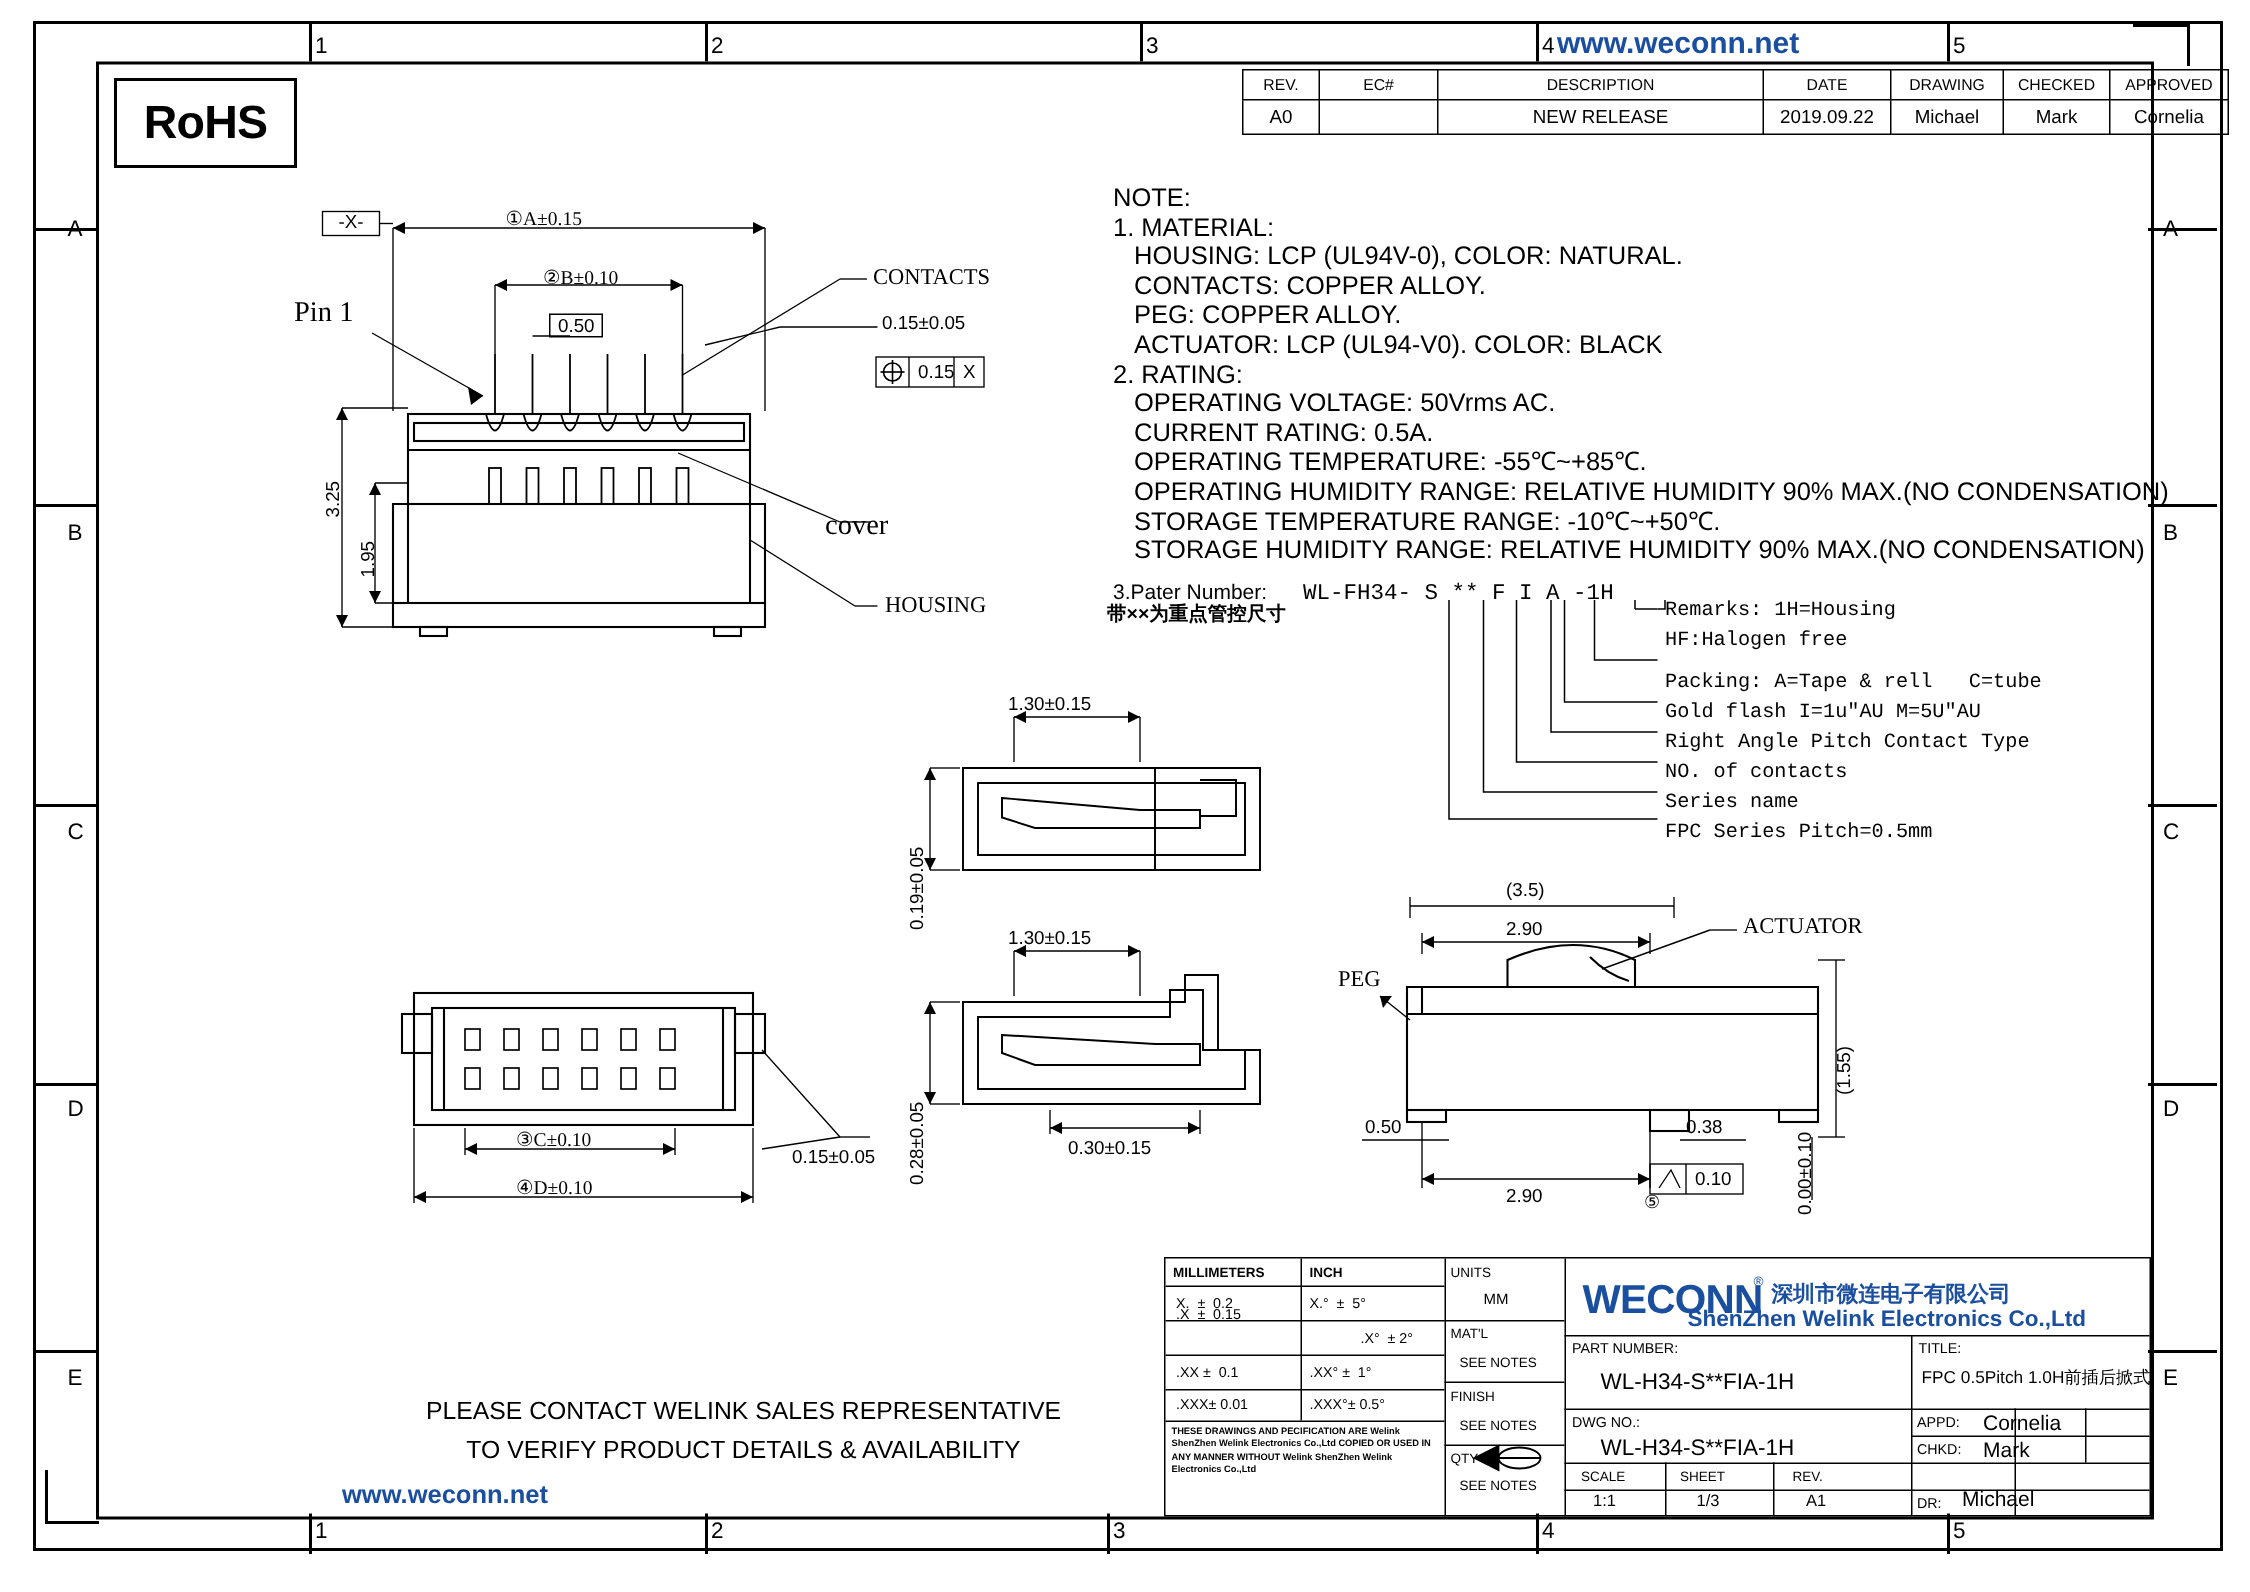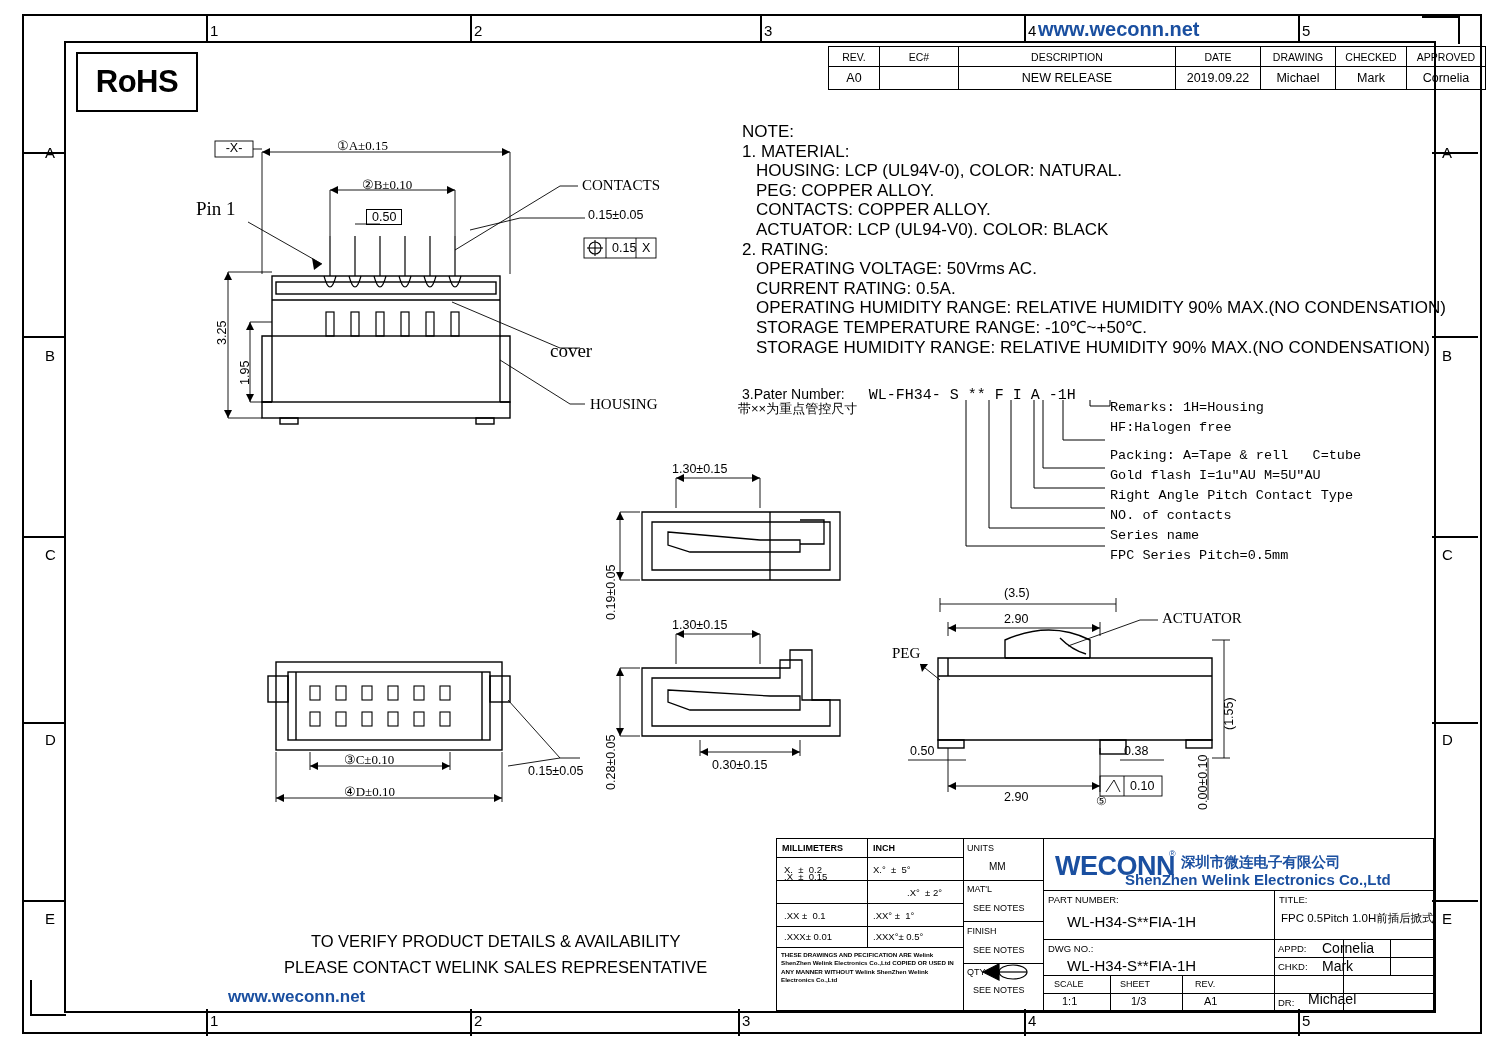--- a/index.html
+++ b/index.html
@@ -115,21 +115,21 @@
   .partnum-line {
     position: absolute;
     left: 742px; top: 386px;
     font-size: 15px;
     font-family: "Liberation Mono", monospace;
   }
   .cn-note {
     position: absolute;
     left: 738px; top: 400px;
     font-size: 13px;
-    font-weight: normal;
+    font-weight: bold;
   }
   .leader-list {
     position: absolute;
     left: 1110px; top: 398px;
     font-size: 13.5px;
     line-height: 20px;
     font-family: "Liberation Mono", monospace;
   }
   .leader-list div { white-space: pre; }
 
@@ -244,26 +244,27 @@
       <td>Mark</td>
       <td>Cornelia</td>
     </tr>
   </tbody>
     </table>
 
   <div class="notes">
     <div>NOTE:</div>
     <div>1. MATERIAL:</div>
     <div class="ind1">HOUSING: LCP (UL94V-0), COLOR: NATURAL.</div>
+    <div class="ind1">CONTACTS: COPPER ALLOY.</div>
     <div class="ind1">PEG: COPPER ALLOY.</div>
-    <div class="ind1">CONTACTS: COPPER ALLOY.</div>
     <div class="ind1">ACTUATOR: LCP  (UL94-V0). COLOR: BLACK</div>
     <div>2. RATING:</div>
     <div class="ind1">OPERATING VOLTAGE: 50Vrms AC.</div>
     <div class="ind1">CURRENT RATING: 0.5A.</div>
+    <div class="ind1">OPERATING TEMPERATURE:  -55℃~+85℃.</div>
     <div class="ind1">OPERATING HUMIDITY RANGE: RELATIVE HUMIDITY 90% MAX.(NO CONDENSATION)</div>
     <div class="ind1">STORAGE TEMPERATURE RANGE:  -10℃~+50℃.</div>
     <div class="ind1">STORAGE HUMIDITY RANGE: RELATIVE HUMIDITY 90% MAX.(NO CONDENSATION)</div>
   </div>
 
   <div class="partnum-line">
     <span style="font-family:'Liberation Sans',sans-serif;font-size:14px;">3.Pater Number:</span><span style="display:inline-block;width:24px;"></span><span>WL-FH34- S   **   F I   A -1H</span>
   </div>
   <div class="cn-note">带××为重点管控尺寸</div>
 
@@ -562,22 +563,22 @@
   <div class="txt dimtxt" style="left:1222px; top:730px; transform:rotate(-90deg); transform-origin:left top;">(1.55)</div>
   <div class="txt dimtxt" style="left:910px; top:744px;">0.50</div>
   <div class="txt dimtxt" style="left:1124px; top:744px;">0.38</div>
   <div class="txt dimtxt" style="left:1130px; top:779px;">0.10</div>
   <div class="txt dimtxt" style="left:1196px; top:810px; transform:rotate(-90deg); transform-origin:left top;">0.00±0.10</div>
   <div class="txt" style="left:1096px; top:794px; font-size:12px;">⑤</div>
   <div class="txt serif" style="left:892px; top:645px; font-size:15px;">PEG</div>
   <div class="txt serif" style="left:1162px; top:610px; font-size:15px;">ACTUATOR</div>
 
   <div class="footer-note">
+    <div>PLEASE CONTACT WELINK SALES REPRESENTATIVE</div>
     <div>TO VERIFY PRODUCT DETAILS &amp; AVAILABILITY</div>
-    <div>PLEASE CONTACT WELINK SALES REPRESENTATIVE</div>
   </div>
 
   <div class="title-block">
 
     <div class="tb-line" style="left:90px; top:0; width:1px; height:108px;"></div>
     <div class="tb-line" style="left:186px; top:0; width:1px; height:171px;"></div>
     <div class="tb-line" style="left:266px; top:0; width:1px; height:171px;"></div>
     <div class="tb-line" style="left:497px; top:51px; width:1px; height:120px;"></div>
     <div class="tb-line" style="left:566px; top:100px; width:1px; height:71px;"></div>
     <div class="tb-line" style="left:613px; top:100px; width:1px; height:36px;"></div>

